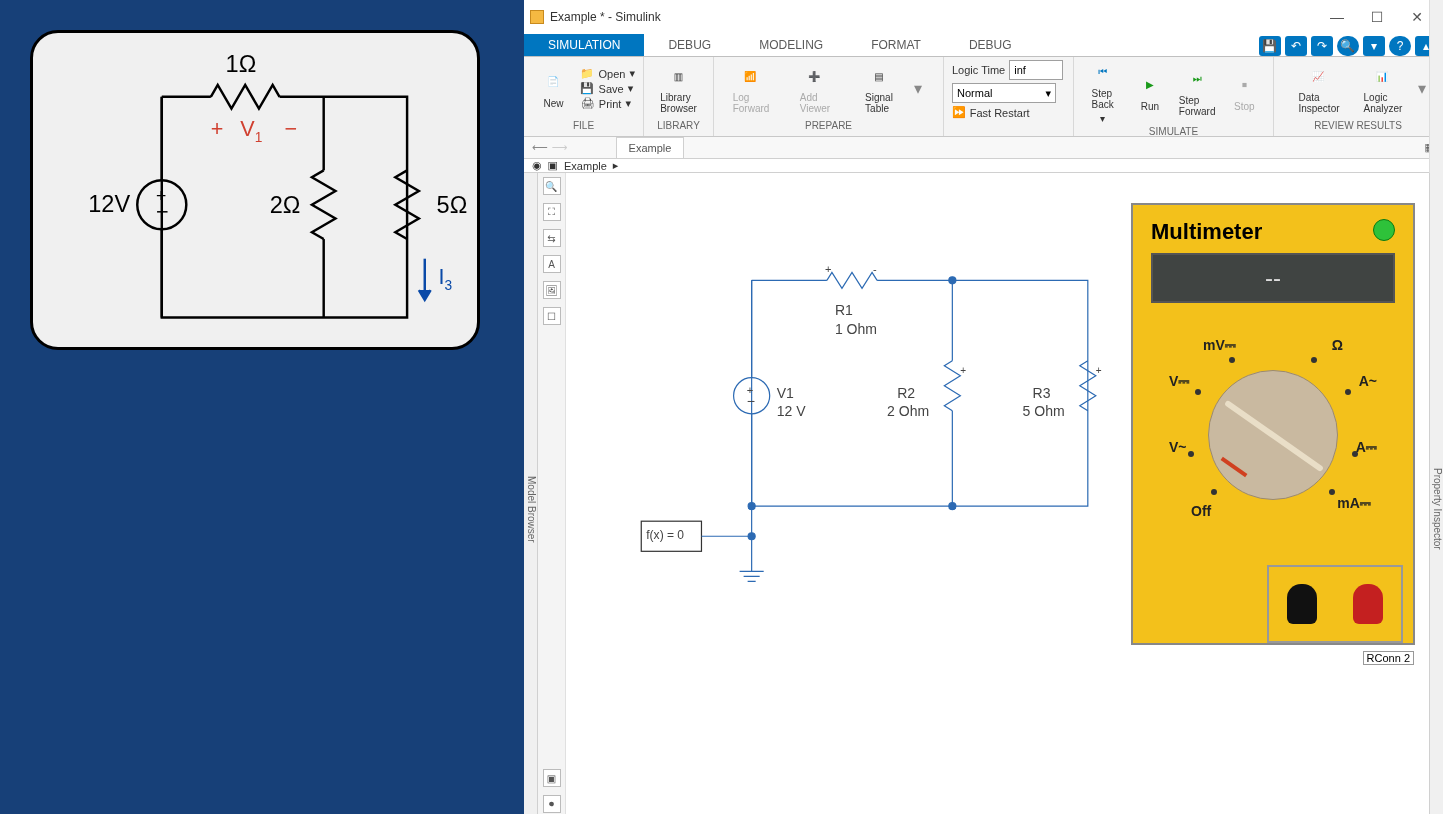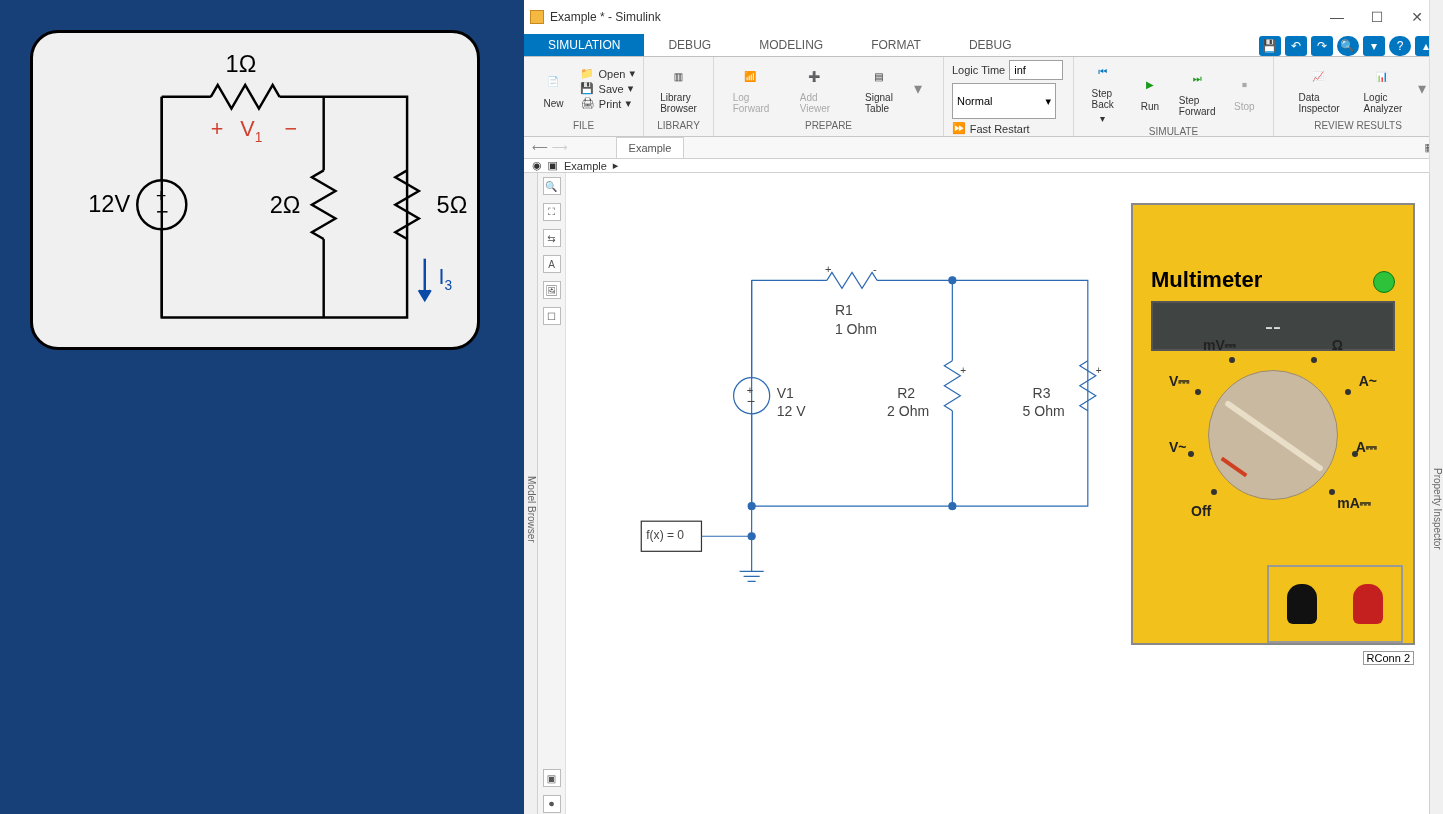--- a/index.html
+++ b/index.html
@@ -30,39 +30,39 @@
   
   .ribbon { height: 80px; background: #f4f4f4; border-bottom: 1px solid #c8c8c8; display: flex; }
   .ribbon-group { border-right: 1px solid #d8d8d8; display:flex; flex-direction: column; }
   .group-body { flex:1; display:flex; align-items:center; padding: 2px 8px; gap: 6px;}
   .group-label { height: 16px; font-size: 10px; color: #666; text-align:center; }
   .big-btn { display:flex; flex-direction:column; align-items:center; justify-content:center; width: 58px; font-size: 10px; color:#333; gap:3px; cursor:default;}
   .big-btn.disabled { color: #aaa; }
   .big-btn .icon { width: 26px; height: 26px; display:flex; align-items:center; justify-content:center; }
   .small-row { display:flex; align-items:center; font-size: 11px; color:#333; gap:4px; margin:1px 0;}
   .small-stack { display:flex; flex-direction:column; }
-  .sel { border: 1px solid #a0a0a0; background:#fff; font-size:11px; padding: 1px 4px; height:36px; width: 104px; display:flex; align-items:center; justify-content:space-between;}
+  .sel { border: 1px solid #a0a0a0; background:#fff; font-size:11px; padding: 1px 4px; height:20px; width: 104px; display:flex; align-items:center; justify-content:space-between;}
   .txt { border:1px solid #a0a0a0; background:#fff; font-size:11px; padding:1px 4px; height:20px; width:54px;}
 
   
   .explorer { height:28px; background:#f8f8f8; border-bottom:1px solid #d0d0d0; display:flex; align-items:center; font-size:11px; color:#555; }
   .explorer .tab { padding: 4px 12px; background:#fff; border:1px solid #d0d0d0; border-bottom:none; margin-left:48px;}
   .nav-row { height: 26px; display:flex; align-items:center; padding: 0 8px; font-size:11px; color:#333; border-bottom:1px solid #d0d0d0; gap:6px;}
 
   
   .work { flex:1; display:flex; position:relative; }
   .left-rail { width: 14px; background:#f0f0f0; border-right:1px solid #d0d0d0; writing-mode: vertical-rl; text-align:center; font-size:10px; color:#666; padding-top:6px; }
   .right-rail { width: 14px; background:#f0f0f0; border-left:1px solid #d0d0d0; writing-mode: vertical-rl; text-align:center; font-size:10px; color:#666; padding-top:6px; }
   .tool-col { width: 28px; background:#f4f4f4; border-right:1px solid #e0e0e0; display:flex; flex-direction:column; align-items:center; padding-top:4px; gap:8px;}
   .tool-col .tb { width:18px; height:18px; border:1px solid #bbb; background:#fff; font-size:10px; display:flex; align-items:center; justify-content:center; color:#555; cursor:default;}
   .canvas { flex:1; background:#fff; position:relative; }
 
   
   .mm { position:absolute; width: 284px; height: 442px; background:#f3c11b; border:2px solid #888; }
-  .mm-title { font-size:22px; font-weight:600; padding: 14px 18px 8px; display:flex; justify-content:space-between; align-items:flex-end;margin-top:48px;}
+  .mm-title { font-size:22px; font-weight:600; padding: 14px 18px 8px; display:flex; justify-content:space-between; align-items:flex-start;}
   .mm-led { width:22px; height:22px; border-radius:50%; background:#2ec23a; border:1px solid #0a7a12;}
   .mm-disp { margin: 0 18px; height: 50px; background:#404442; color:#ddd; display:flex; align-items:center; justify-content:center; font-size:24px; border:2px solid #555;}
   .mm-dial { position:absolute; left:50%; top: 230px; transform:translate(-50%,-50%); width:130px; height:130px; border-radius:50%; background:#c9b9a0; border:1px solid #9c8a6e;}
   .mm-dial::after{ content:""; position:absolute; left:6px; top:62px; width:118px; height:6px; background:#e9dec7; transform-origin: 50% 50%; transform: rotate(35deg); border-radius:3px;}
   .mm-dial::before{ content:""; position:absolute; left:10px; bottom:30px; width:30px; height:4px; background:#d04020; transform: rotate(35deg);}
   .mm-label { position:absolute; font-size:14px; font-weight:600; color:#222;}
   .mm-dot { width:6px; height:6px; background:#333; border-radius:50%; position:absolute;}
   .mm-plugs { position:absolute; bottom:0; right:10px; width: 136px; height: 78px; border:2px solid #999; background:#f3c11b; display:flex; justify-content:space-around; align-items:center;}
   .plug { width:30px; height:40px; border-radius: 14px 14px 6px 6px; }
   .plug.black { background:#111;}

